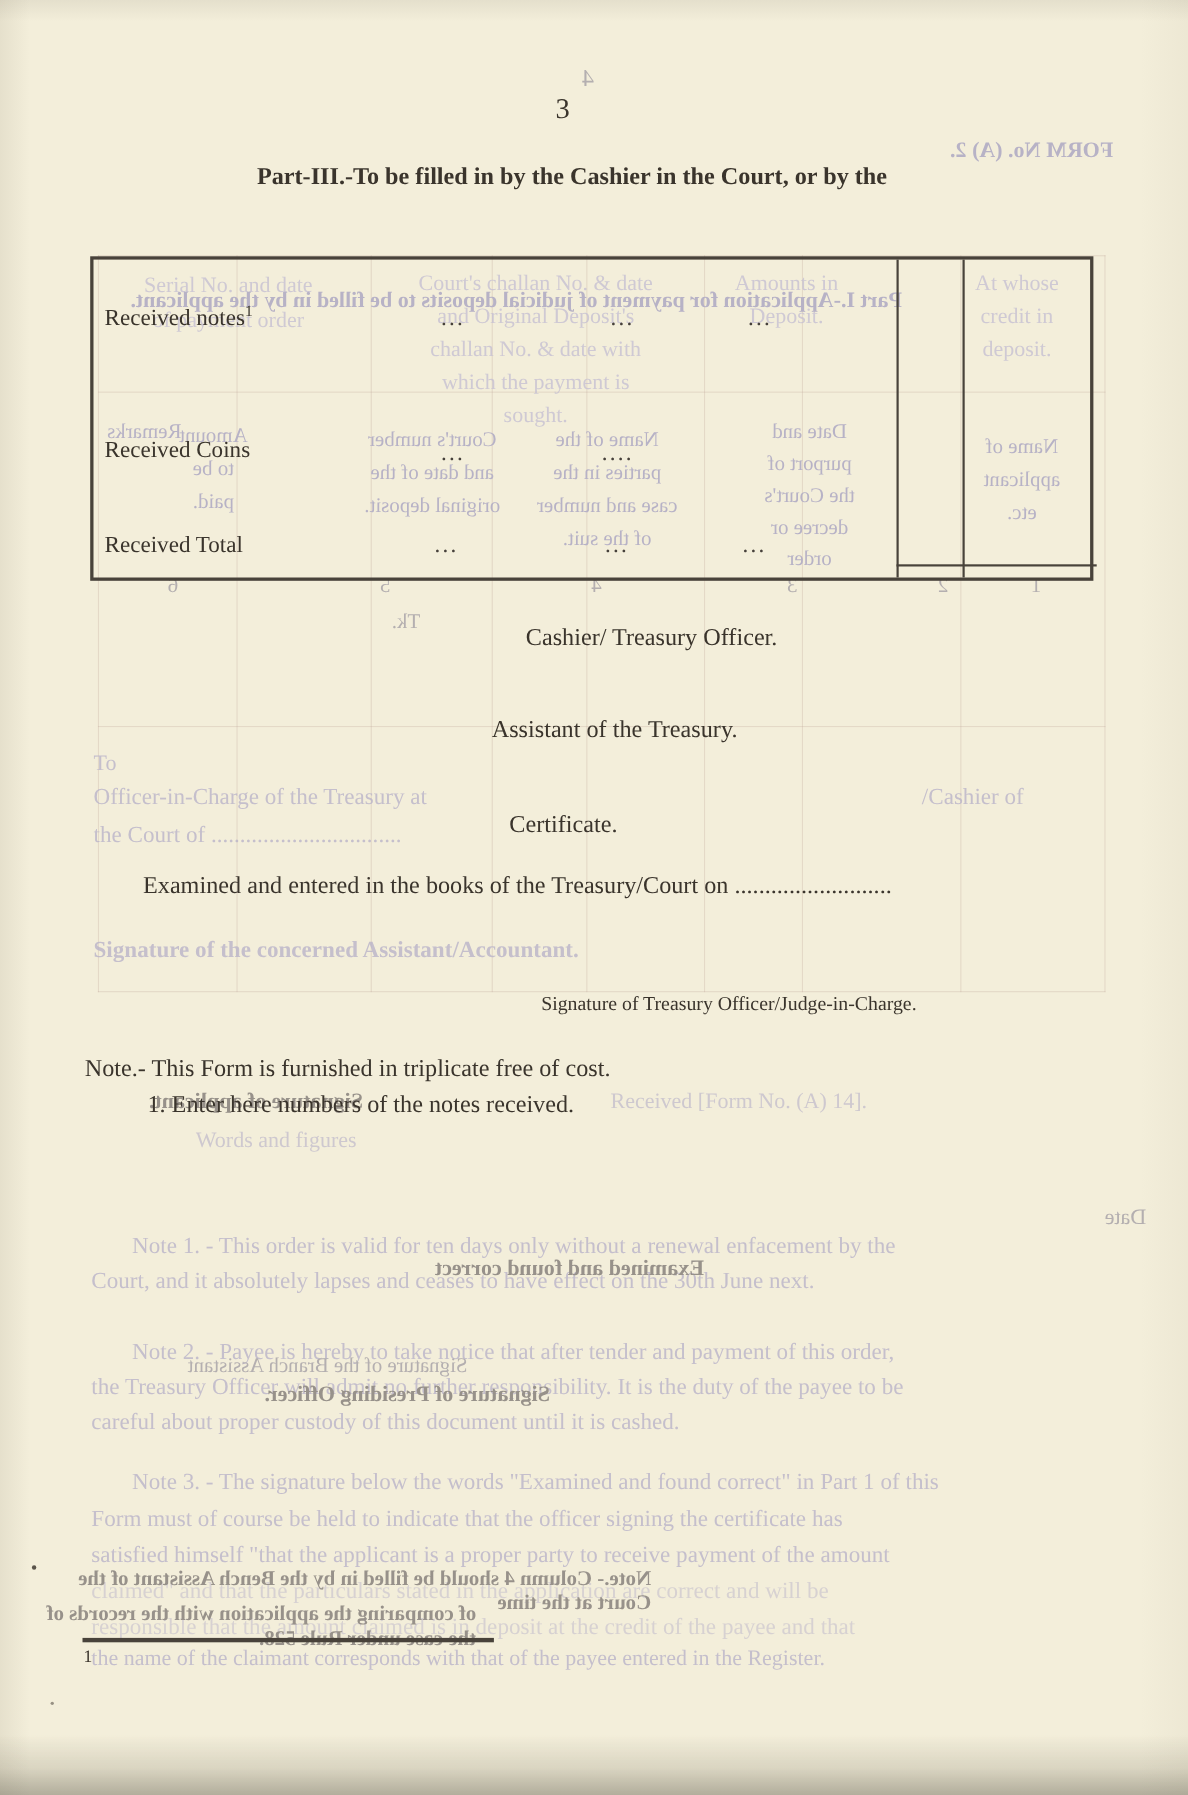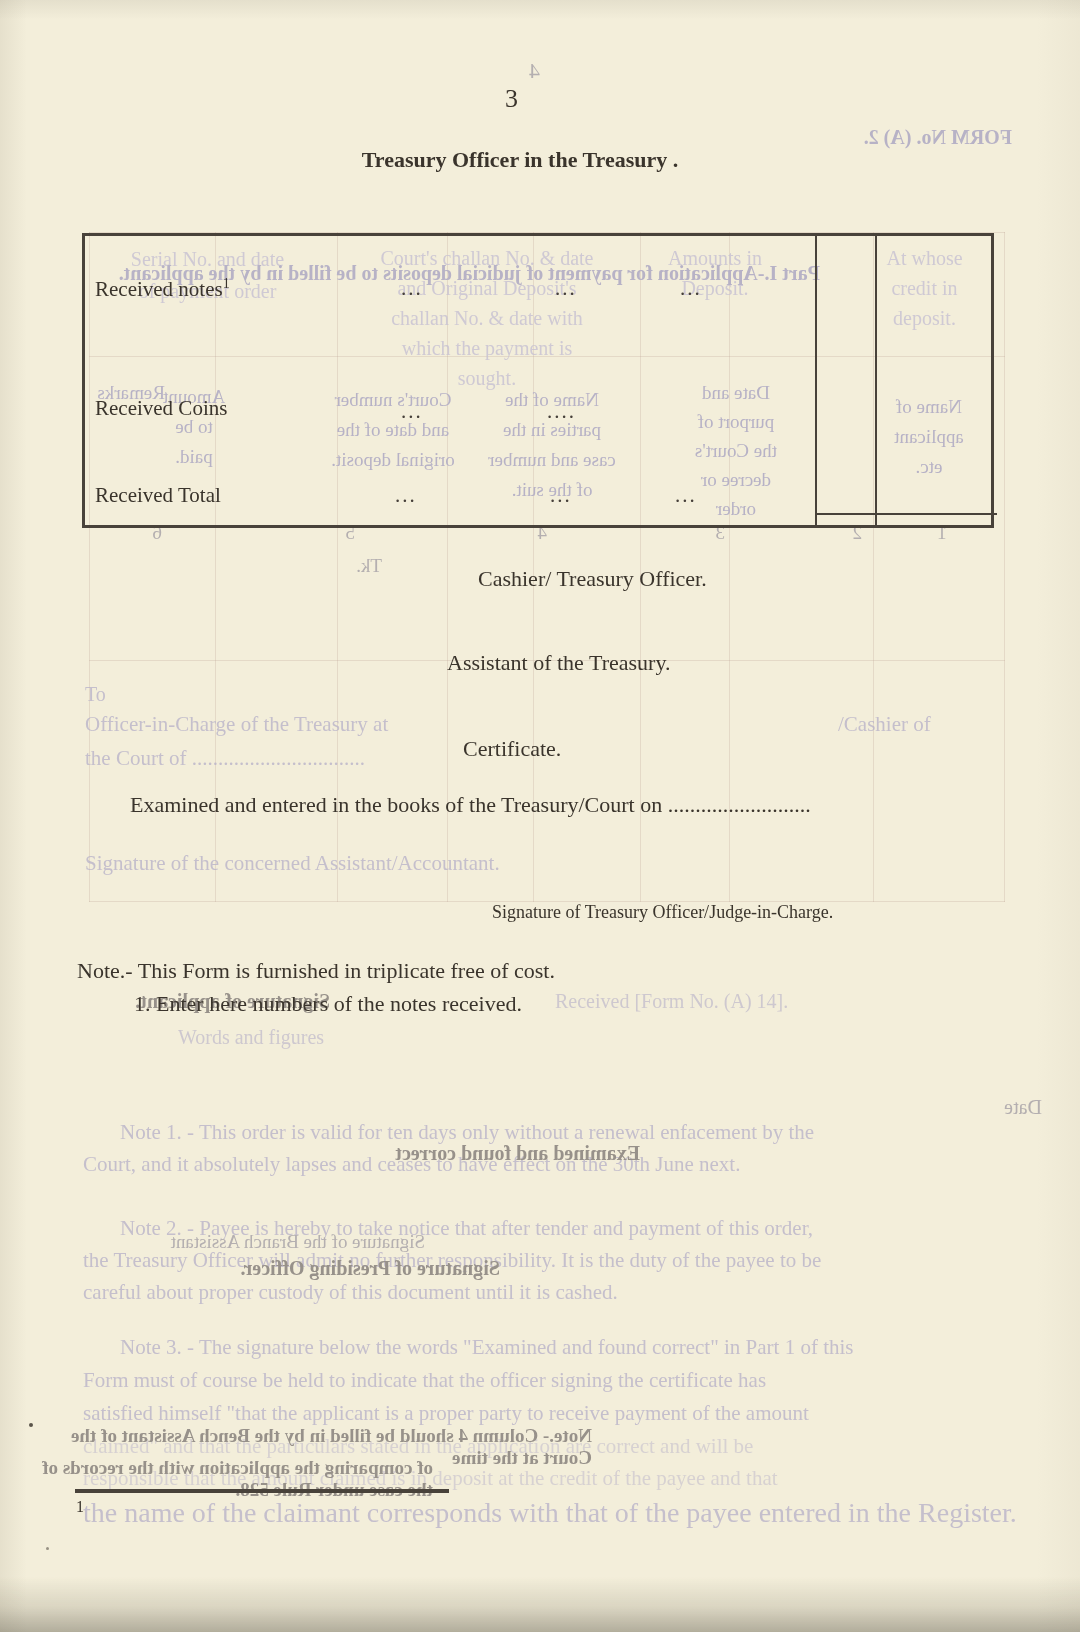--- a/index.html
+++ b/index.html
@@ -66,38 +66,38 @@
     <div class="abs gf-soft pre center" style="left:645px;top:243px;width:140px;font-size:20px;line-height:30px;">Amounts in
 Deposit.</div>
     <div class="abs gf-soft pre center" style="left:872px;top:243px;width:105px;font-size:20px;line-height:30px;">At whose
 credit in
 deposit.</div>
 
     <div class="abs gf" style="left:85px;top:683px;font-size:20px;">To</div>
     <div class="abs gf" style="left:85px;top:712px;font-size:21px;">Officer-in-Charge of the Treasury at</div>
     <div class="abs gf" style="left:838px;top:712px;font-size:21px;">/Cashier of</div>
     <div class="abs gf" style="left:85px;top:746px;font-size:21px;">the Court of .................................</div>
-    <div class="abs gf" style="left:85px;top:851px;font-size:21px;">Signature of the concerned Assistant/Accountant.</div>
+    <div class="abs gf" style="left:85px;top:851px;font-size:21px;font-weight:bold;">Signature of the concerned Assistant/Accountant.</div>
 
     <div class="abs gf" style="left:555px;top:990px;font-size:20px;opacity:.8;">Received [Form No. (A) 14].</div>
     <div class="abs gf" style="left:178px;top:1026px;font-size:20px;opacity:.8;">Words and figures</div>
 
     <div class="abs gf" style="left:120px;top:1120px;font-size:21px;">Note 1. - This order is valid for ten days only without a renewal enfacement by the</div>
     <div class="abs gf" style="left:83px;top:1152px;font-size:21px;">Court, and it absolutely lapses and ceases to have effect on the 30th June next.</div>
 
     <div class="abs gf" style="left:120px;top:1216px;font-size:21px;">Note 2. - Payee is hereby to take notice that after tender and payment of this order,</div>
     <div class="abs gf" style="left:83px;top:1248px;font-size:21px;">the Treasury Officer will admit no further responsibility. It is the duty of the payee to be</div>
     <div class="abs gf" style="left:83px;top:1280px;font-size:21px;">careful about proper custody of this document until it is cashed.</div>
 
     <div class="abs gf" style="left:120px;top:1335px;font-size:21px;">Note 3. - The signature below the words "Examined and found correct" in Part 1 of this</div>
     <div class="abs gf" style="left:83px;top:1368px;font-size:21px;">Form must of course be held to indicate that the officer signing the certificate has</div>
     <div class="abs gf" style="left:83px;top:1401px;font-size:21px;">satisfied himself "that the applicant is a proper party to receive payment of the amount</div>
     <div class="abs gf" style="left:83px;top:1434px;font-size:21px;opacity:.6;">claimed" and that the particulars stated in the application are correct and will be</div>
     <div class="abs gf" style="left:83px;top:1466px;font-size:21px;opacity:.6;">responsible that the amount claimed is in deposit at the credit of the payee and that</div>
-    <div class="abs gf" style="left:83px;top:1497px;font-size:28px;">the name of the claimant corresponds with that of the payee entered in the Register.</div>
+    <div class="abs gf" style="left:83px;top:1497px;font-size:20px;">the name of the claimant corresponds with that of the payee entered in the Register.</div>
   </div>
 
   <div class="mirror">
     <div class="abs gb-purple bold" style="left:68px;top:126px;width:160px;font-size:20px;">FORM No. (A) 2.</div>
     <div class="abs gb" style="left:540px;top:58px;font-size:22px;">4</div>
     <div class="abs gb-purple bold" style="left:260px;top:262px;width:740px;font-size:20px;">Part I.-Application for payment of judicial deposits to be filled in by the applicant.</div>
 
     <div class="abs gb-purple pre center" style="left:102px;top:392px;width:98px;font-size:19px;line-height:30px;">Name of
 applicant
 etc.</div>
@@ -133,21 +133,21 @@
     <div class="abs gb-dark bold" style="left:580px;top:1257px;width:380px;font-size:20px;">Signature of Presiding Officer.</div>
 
     <div class="abs gb-dark bold" style="left:488px;top:1425px;width:555px;font-size:19px;">Note.- Column 4 should be filled in by the Bench Assistant of the Court at the time</div>
     <div class="abs gb-dark bold" style="left:647px;top:1457px;width:400px;font-size:19px;">of comparing the application with the records of the case under Rule 528.</div>
   </div>
 
   <div>
     <div class="abs ink" style="left:505px;top:84px;font-size:26px;">3</div>
 
     <div class="abs ink bold center" style="left:80px;top:143px;width:880px;font-size:22px;line-height:33px;">
-      <div>Treasury Officer in the Treasury .</div>
+      <div>Part-III.-To be filled in by the Cashier in the Court, or by the</div>
     </div>
 
     <div class="abs" style="left:82px;top:233px;width:912px;height:295px;border:3px solid #48423a;box-sizing:border-box;">
       <div class="box-line" style="left:730px;top:0;width:2px;height:100%;"></div>
       <div class="box-line" style="left:790px;top:0;width:2px;height:100%;"></div>
       <div class="box-line" style="left:730px;top:277px;width:182px;height:2px;"></div>
 
       <div class="abs ink" style="left:10px;top:40px;font-size:21px;">
         <span>Received notes</span><sup style="font-size:14px;">1</sup>
       </div>

